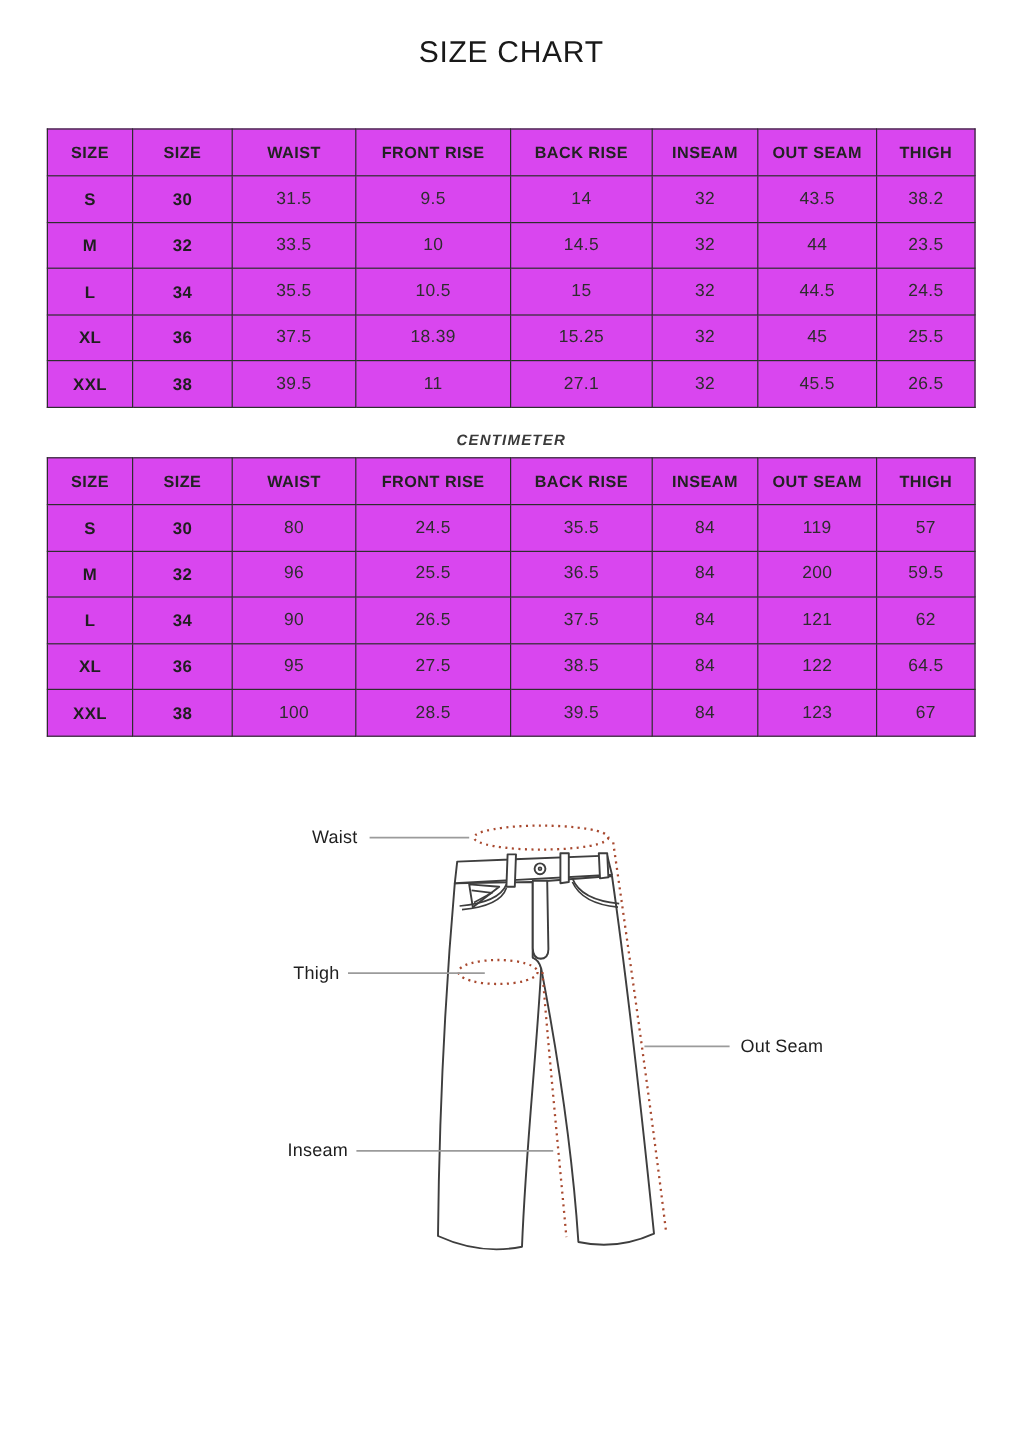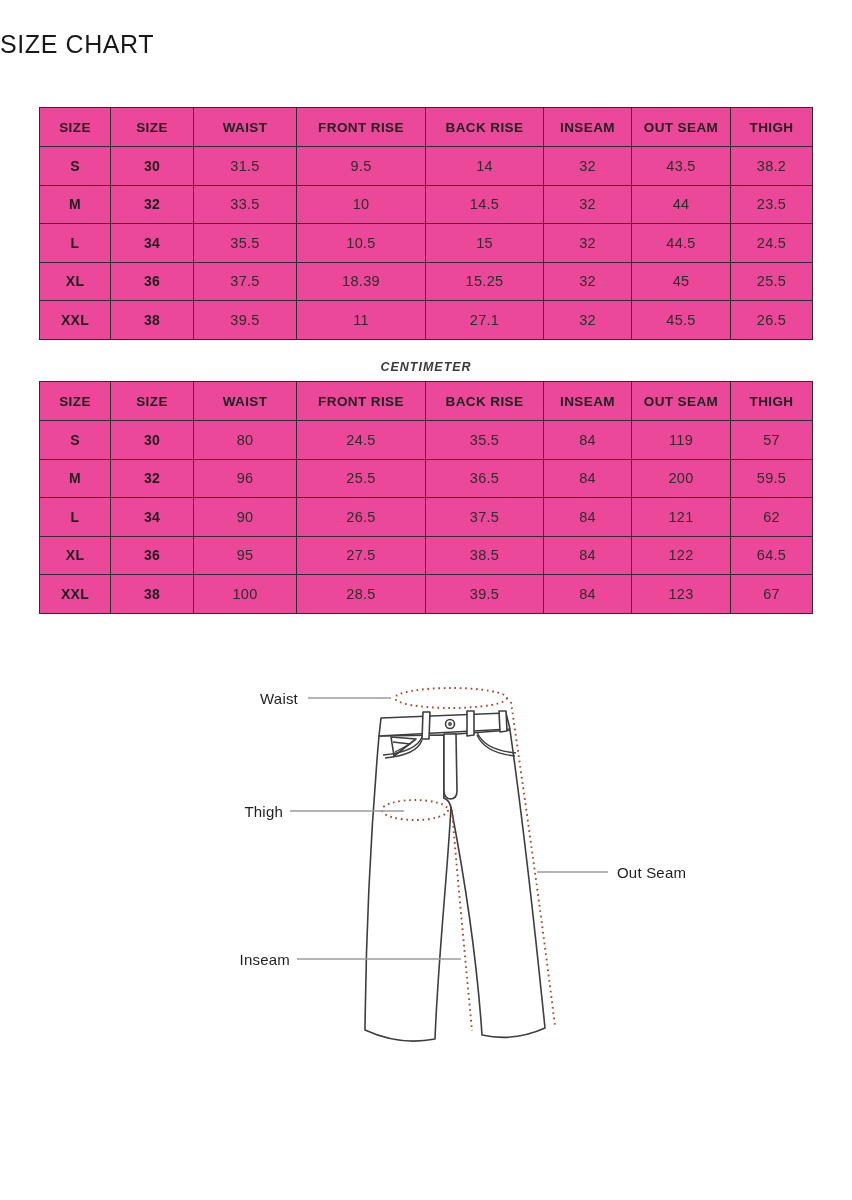--- a/index.html
+++ b/index.html
@@ -3,33 +3,33 @@
 <meta charset="utf-8">
 <style>
   html,body{margin:0;padding:0;background:#ffffff;}
   body{
     width:852px;height:1200px;position:relative;overflow:hidden;
     font-family:"Liberation Sans", sans-serif;
     -webkit-font-smoothing:antialiased;
   }
   .page-title{
     position:absolute;top:30px;left:0;width:852px;
-    text-align:left;font-size:25px;letter-spacing:.6px;
+    text-align:center;font-size:25px;letter-spacing:.6px;
     color:#191919;font-weight:400;
   }
   .unit-label{
     position:absolute;left:0;width:852px;text-align:center;
     font-size:12.5px;font-weight:700;letter-spacing:1px;color:#3a3a3a;
   }
   #unit-inches{top:84px;margin-top:37px;}
   #unit-cm{top:360px;font-style:italic;}
   table.size-table{
     position:absolute;left:39px;width:773px;
     border-collapse:collapse;table-layout:fixed;
-    background:#ec4899;
+    background:#d946ef;
   }
   #table-inches{top:107px;}
   #table-cm{top:381px;}
   .size-table th,.size-table td{
     border:1.5px solid #2e2e2e;text-align:center;vertical-align:middle;
     padding:0;overflow:hidden;
   }
   .size-table th{
     height:38px;font-size:13.5px;font-weight:700;letter-spacing:.4px;color:#222;
   }

